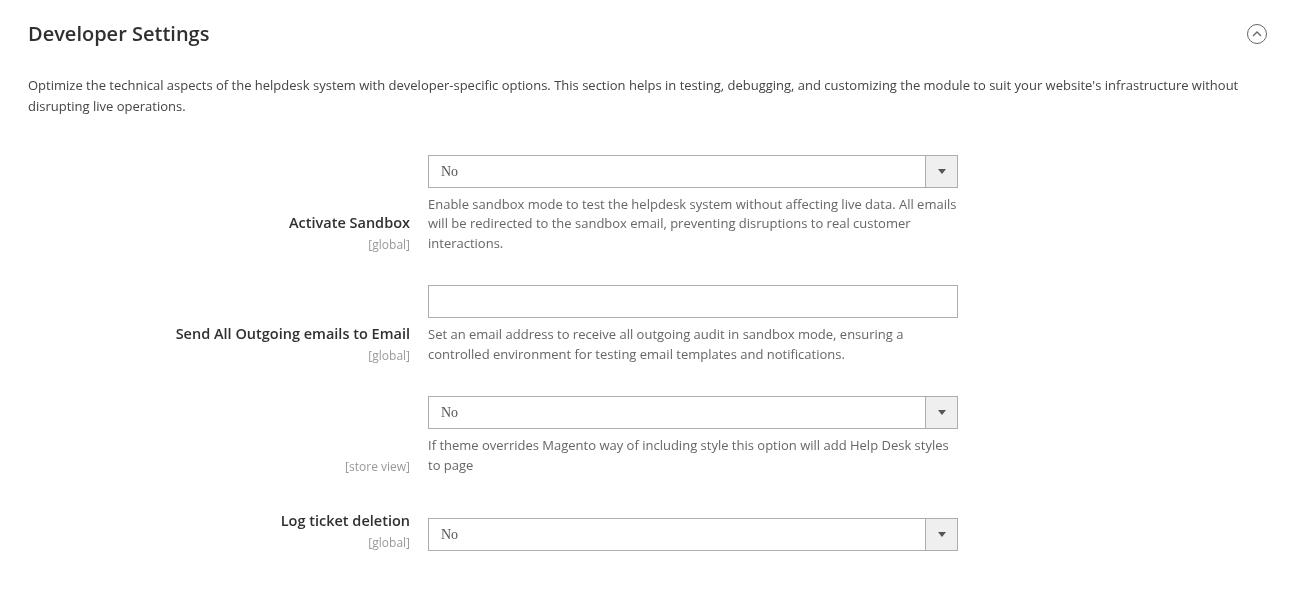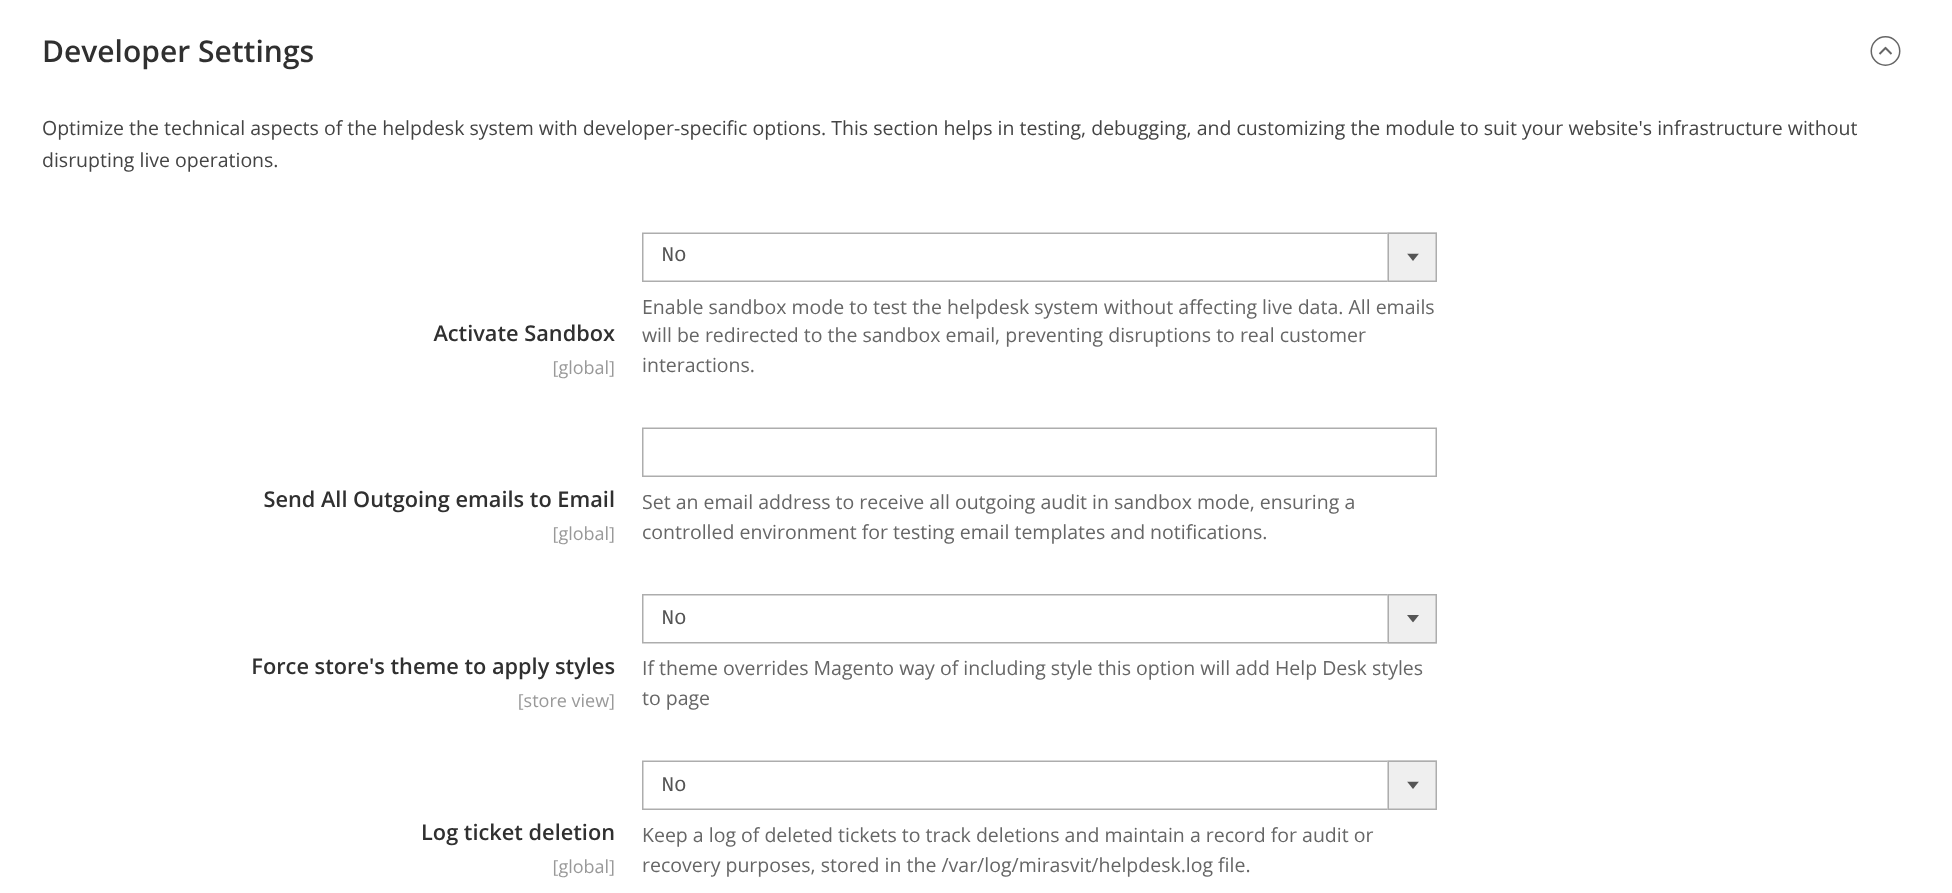--- a/index.html
+++ b/index.html
@@ -82,21 +82,21 @@
       height: 33px;
       border: 1px solid #adadad;
       background: #fff;
       padding: 0 40px 0 12px;
       font-size: 14px;
       color: #555;
       appearance: none;
       -webkit-appearance: none;
       -moz-appearance: none;
       cursor: pointer;
-      font-family: Liberation Mono, monospace;
+      font-family: Liberation Serif, serif;
     }
     .select-arrow {
       position: absolute;
       right: 0;
       top: 0;
       width: 33px;
       height: 33px;
       background: #efefef;
       border-left: 1px solid #adadad;
       border-top: 1px solid #adadad;
@@ -167,21 +167,20 @@
     <span class="field-scope">[global]</span>
   </div>
   <div class="control-col">
     <input type="text" class="text-input" value="" style="">
     <div class="field-note">Set an email address to receive all outgoing audit in sandbox mode, ensuring a controlled environment for testing email templates and notifications.</div>
   </div>
 </div>
 
 <div class="form-row">
   <div class="label-col">
-    <span class="field-label">Force store's theme to apply styles</span>
     <span class="field-scope">[store view]</span>
   </div>
   <div class="control-col">
     <div class="select-wrapper">
       <select class="select-field">
         <option>No</option>
       </select>
       <div class="select-arrow">
         <svg viewBox="0 0 8 5">
           <path d="M0 0 L4 5 L8 0 Z" fill="#555"></path>
@@ -201,15 +200,14 @@
     <div class="select-wrapper">
       <select class="select-field">
         <option>No</option>
       </select>
       <div class="select-arrow">
         <svg viewBox="0 0 8 5">
           <path d="M0 0 L4 5 L8 0 Z" fill="#555"></path>
         </svg>
       </div>
     </div>
-    <div class="field-note">Keep a log of deleted tickets to track deletions and maintain a record for audit or recovery purposes, stored in the /var/log/mirasvit/helpdesk.log file.</div>
   </div>
 </div>
 
 </body></html>

